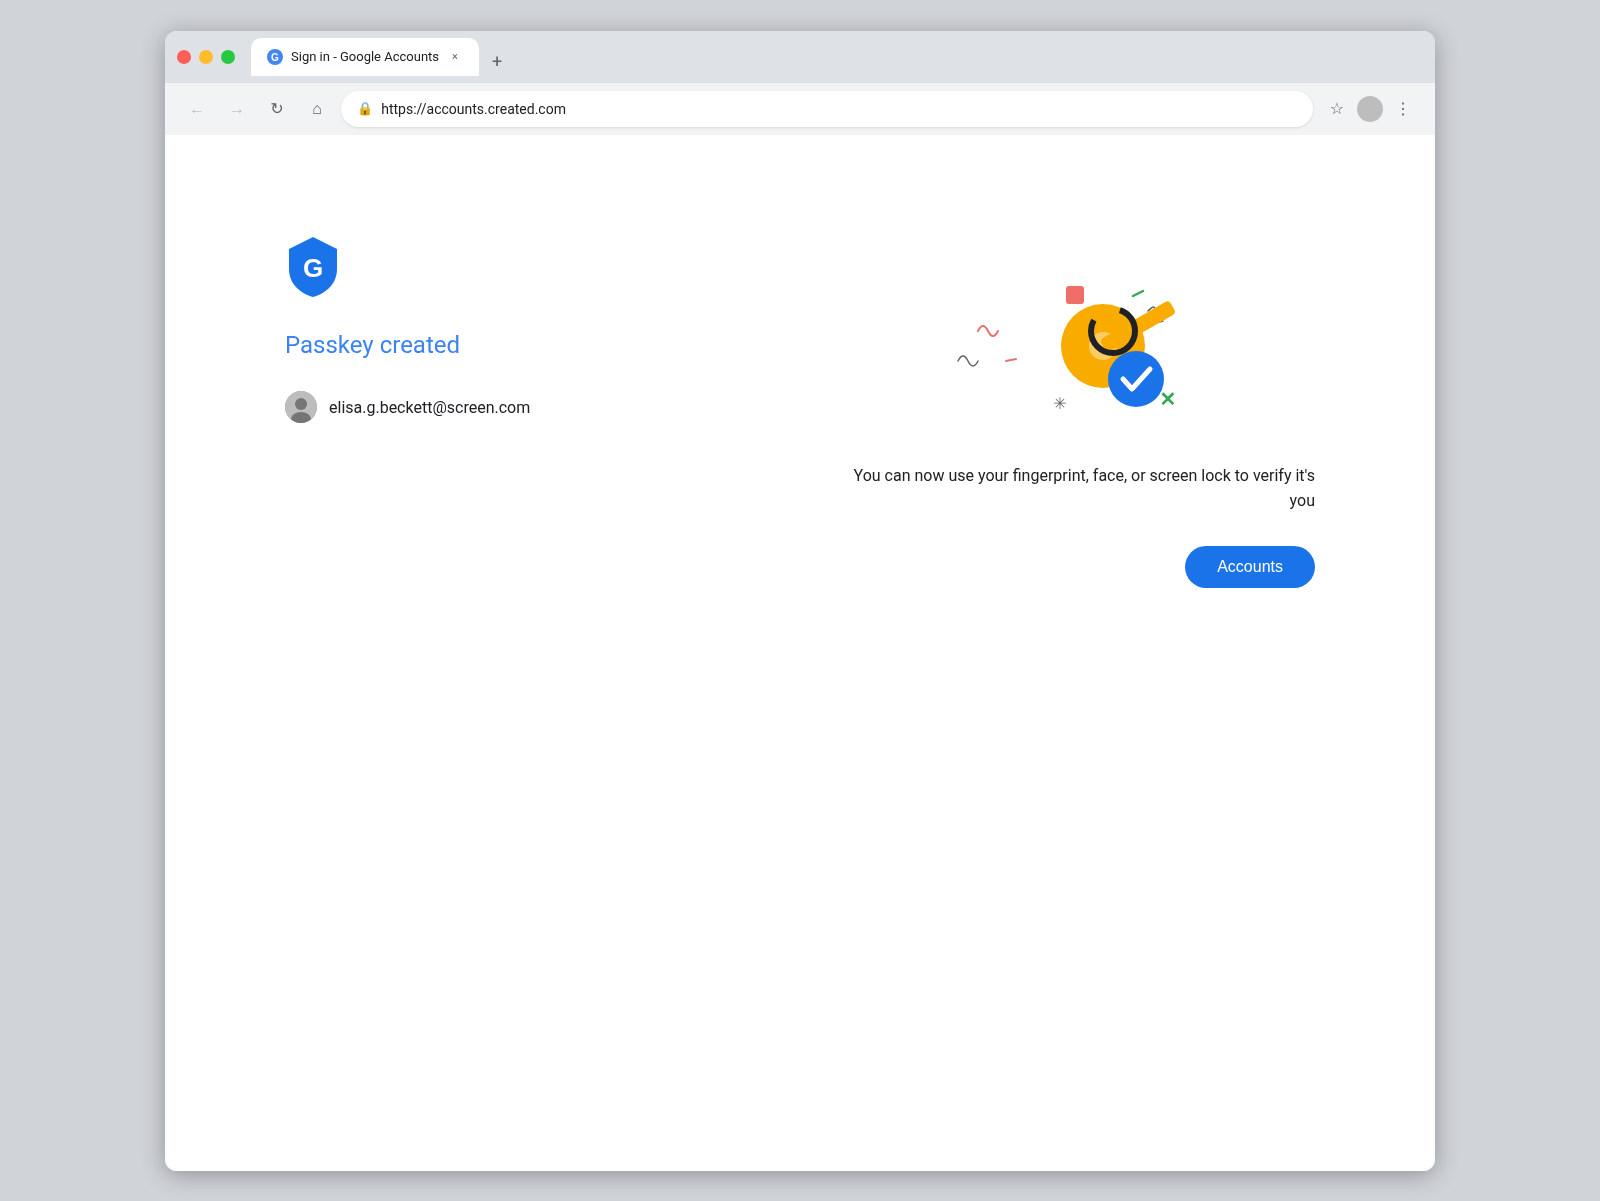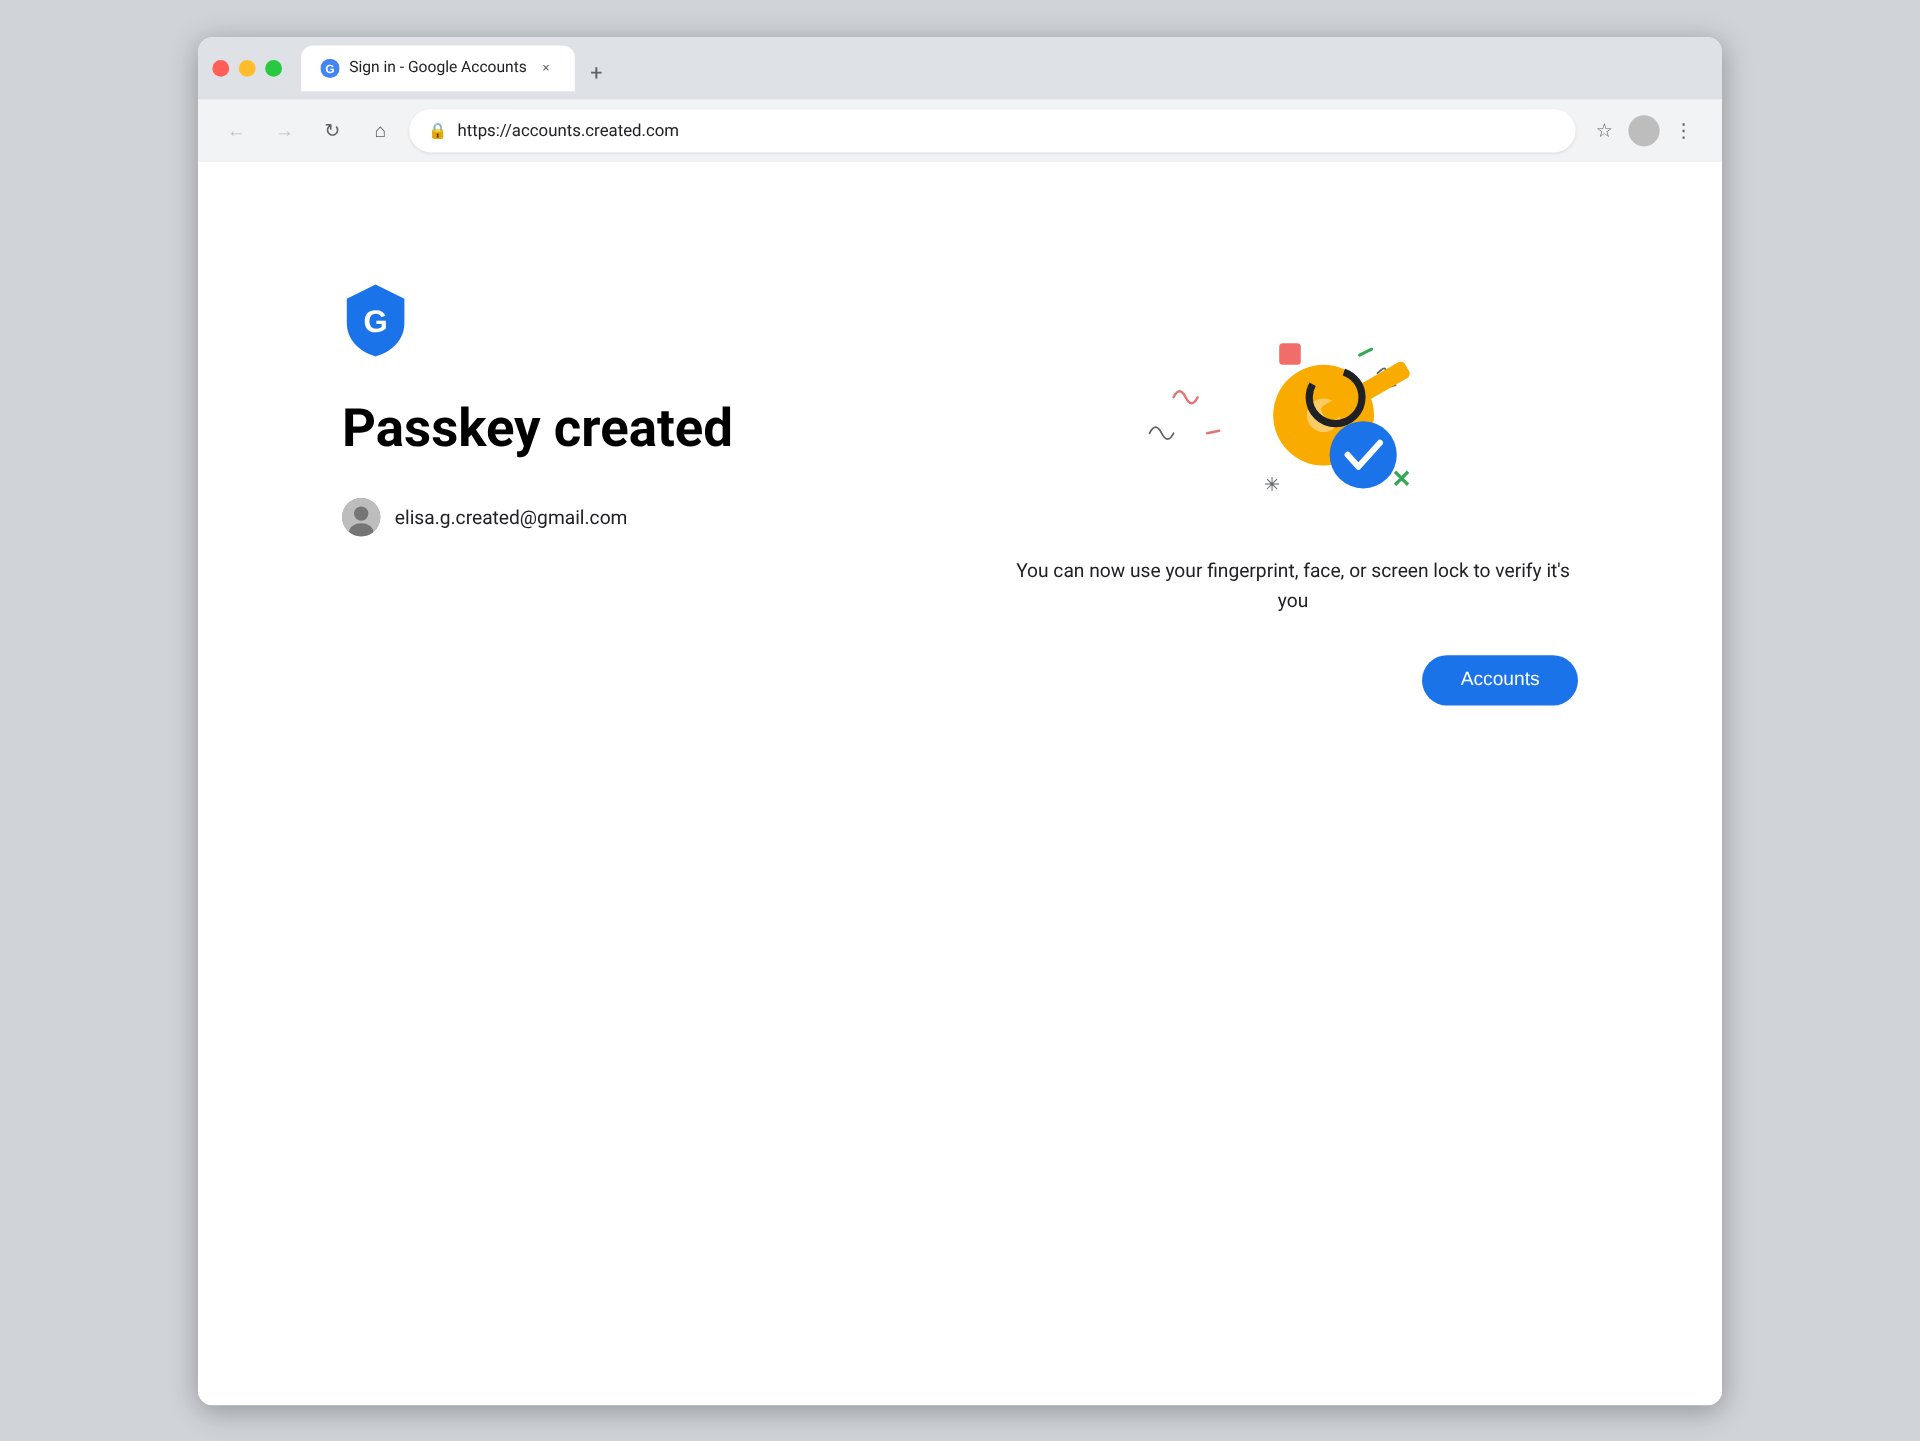--- a/index.html
+++ b/index.html
@@ -206,23 +206,23 @@
       padding-top: 20px;
     }
 
     .google-shield {
       width: 56px;
       height: 64px;
       position: relative;
     }
 
     .heading {
-      font-size: 44px;
-      font-weight: 700;
-      color: #000000;
+      font-size: 24px;
+      font-weight: 400;
+      color: #3b82f6;
       line-height: 1.2;
     }
 
     .user-info {
       display: flex;
       align-items: center;
       gap: 12px;
     }
 
     .user-avatar {
@@ -253,21 +253,21 @@
 
     .illustration {
       width: 320px;
       height: 200px;
       position: relative;
     }
 
     .description-text {
       font-size: 16px;
       color: #202124;
-      text-align: center;
+      text-align: right;
       max-width: 480px;
       line-height: 1.6;
     }
 
     .continue-btn {
       background: #1a73e8;
       color: #ffffff;
       border: none;
       border-radius: 24px;
       padding: 12px 32px;
@@ -355,21 +355,21 @@
 
         <div class="user-info">
 
           <div class="user-avatar">
             <svg width="32" height="32" viewBox="0 0 32 32">
               <circle cx="16" cy="16" r="16" fill="#bdbdbd"></circle>
               <circle cx="16" cy="13" r="6" fill="#757575"></circle>
               <ellipse cx="16" cy="28" rx="10" ry="7" fill="#757575"></ellipse>
             </svg>
           </div>
-          <span class="user-email">elisa.g.created@gmail.com</span>
+          <span class="user-email">elisa.g.beckett@screen.com</span>
         </div>
 
       </div>
 
       <div class="right-panel">
 
         <div class="illustration">
           <svg class="key-svg" viewBox="0 0 320 200">
 
             <path d="M60 100 Q65 90 70 100 Q75 110 80 100" stroke="#e57373" stroke-width="2" fill="none" stroke-linecap="round"></path>

